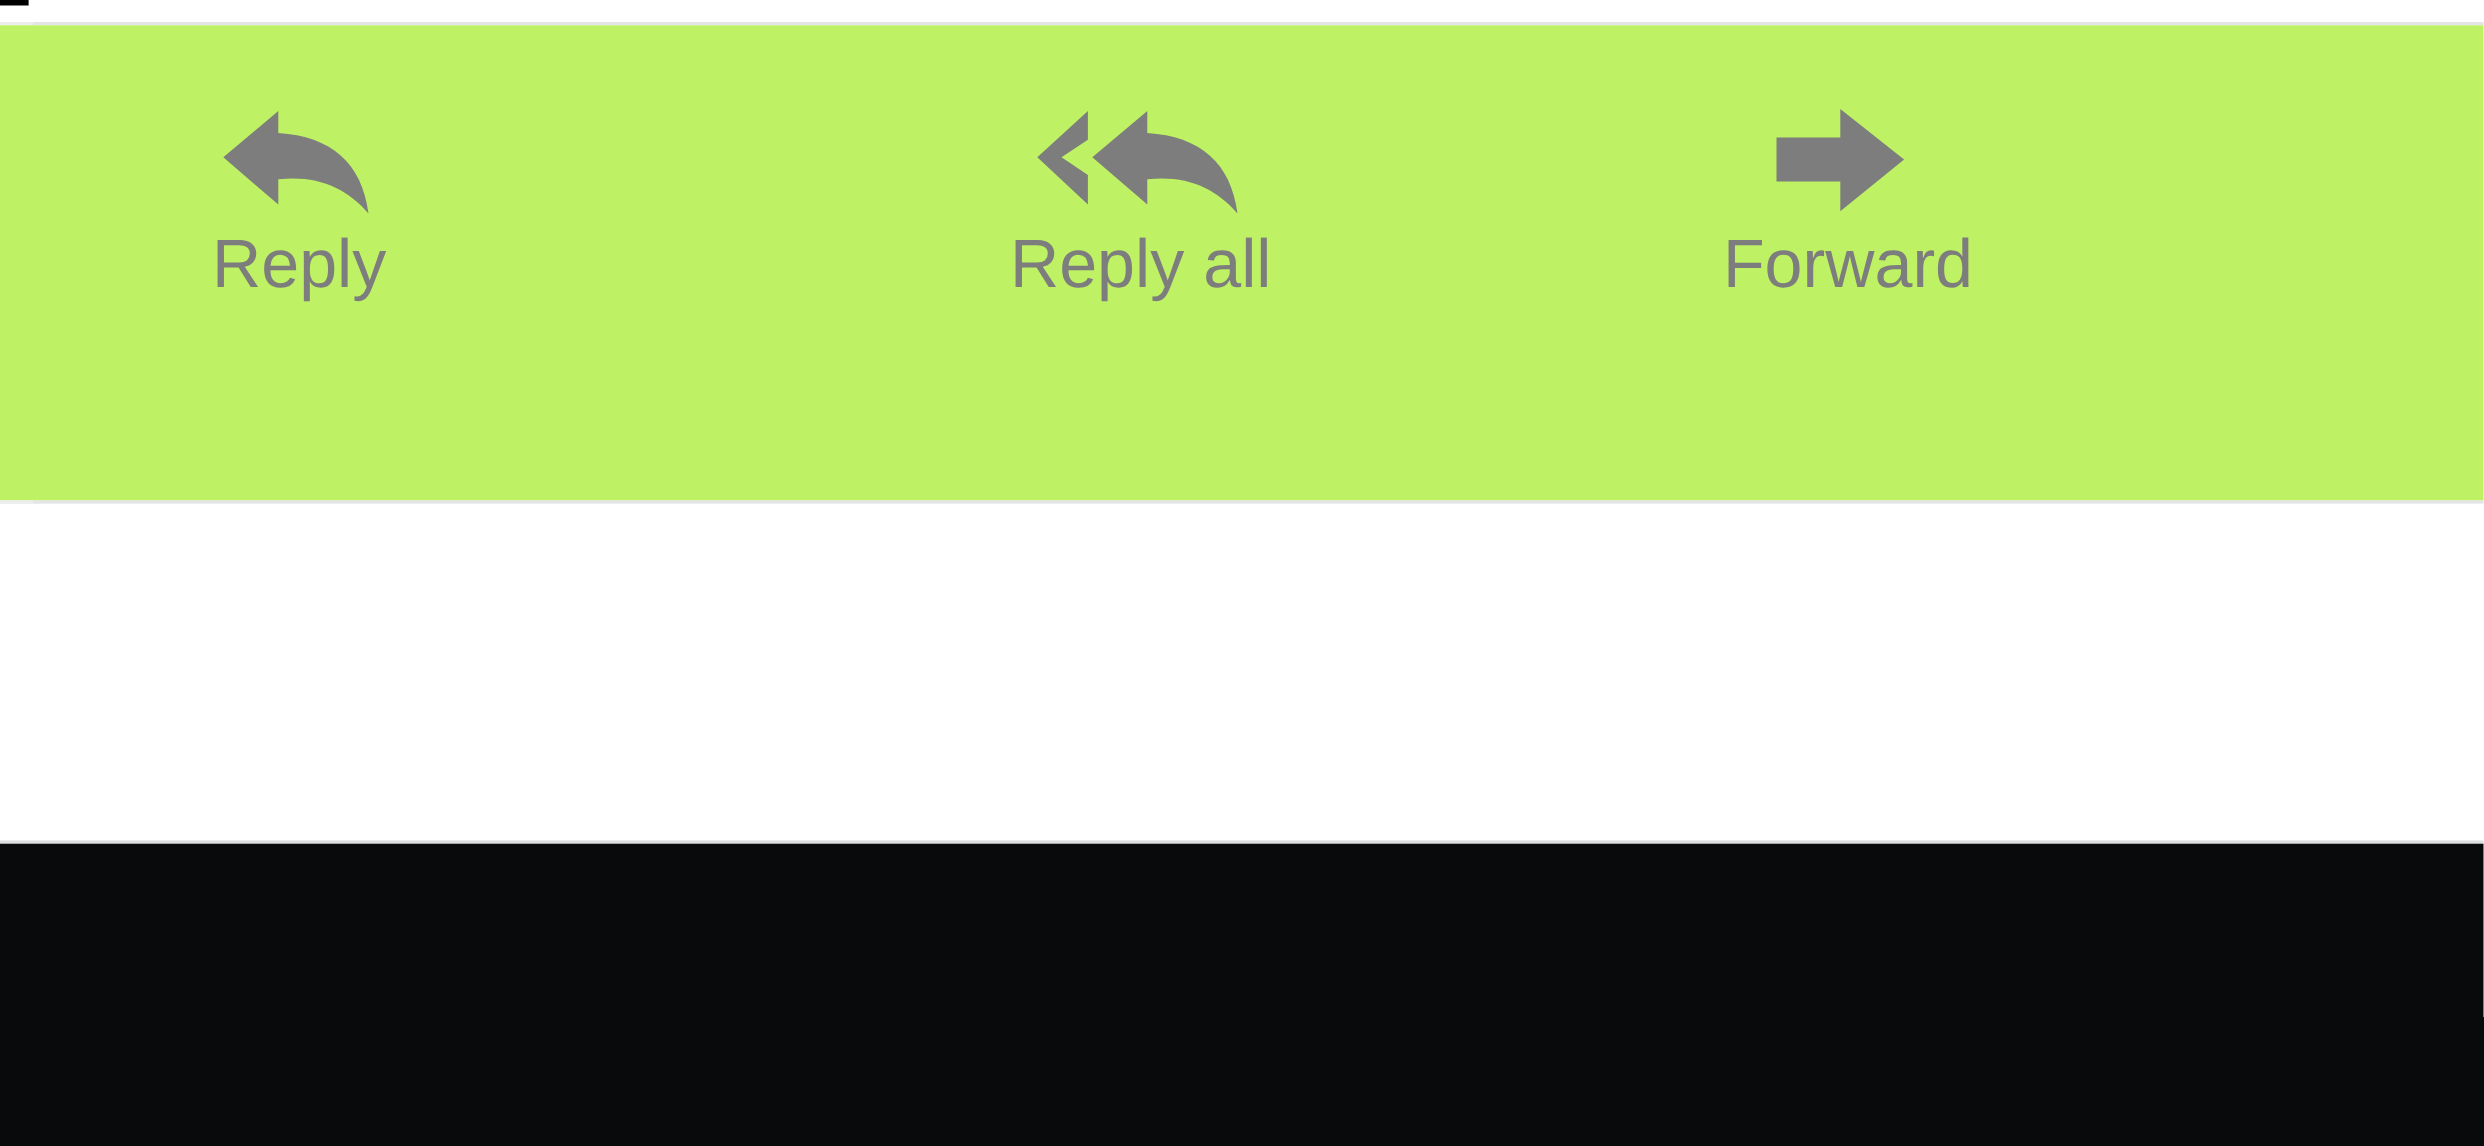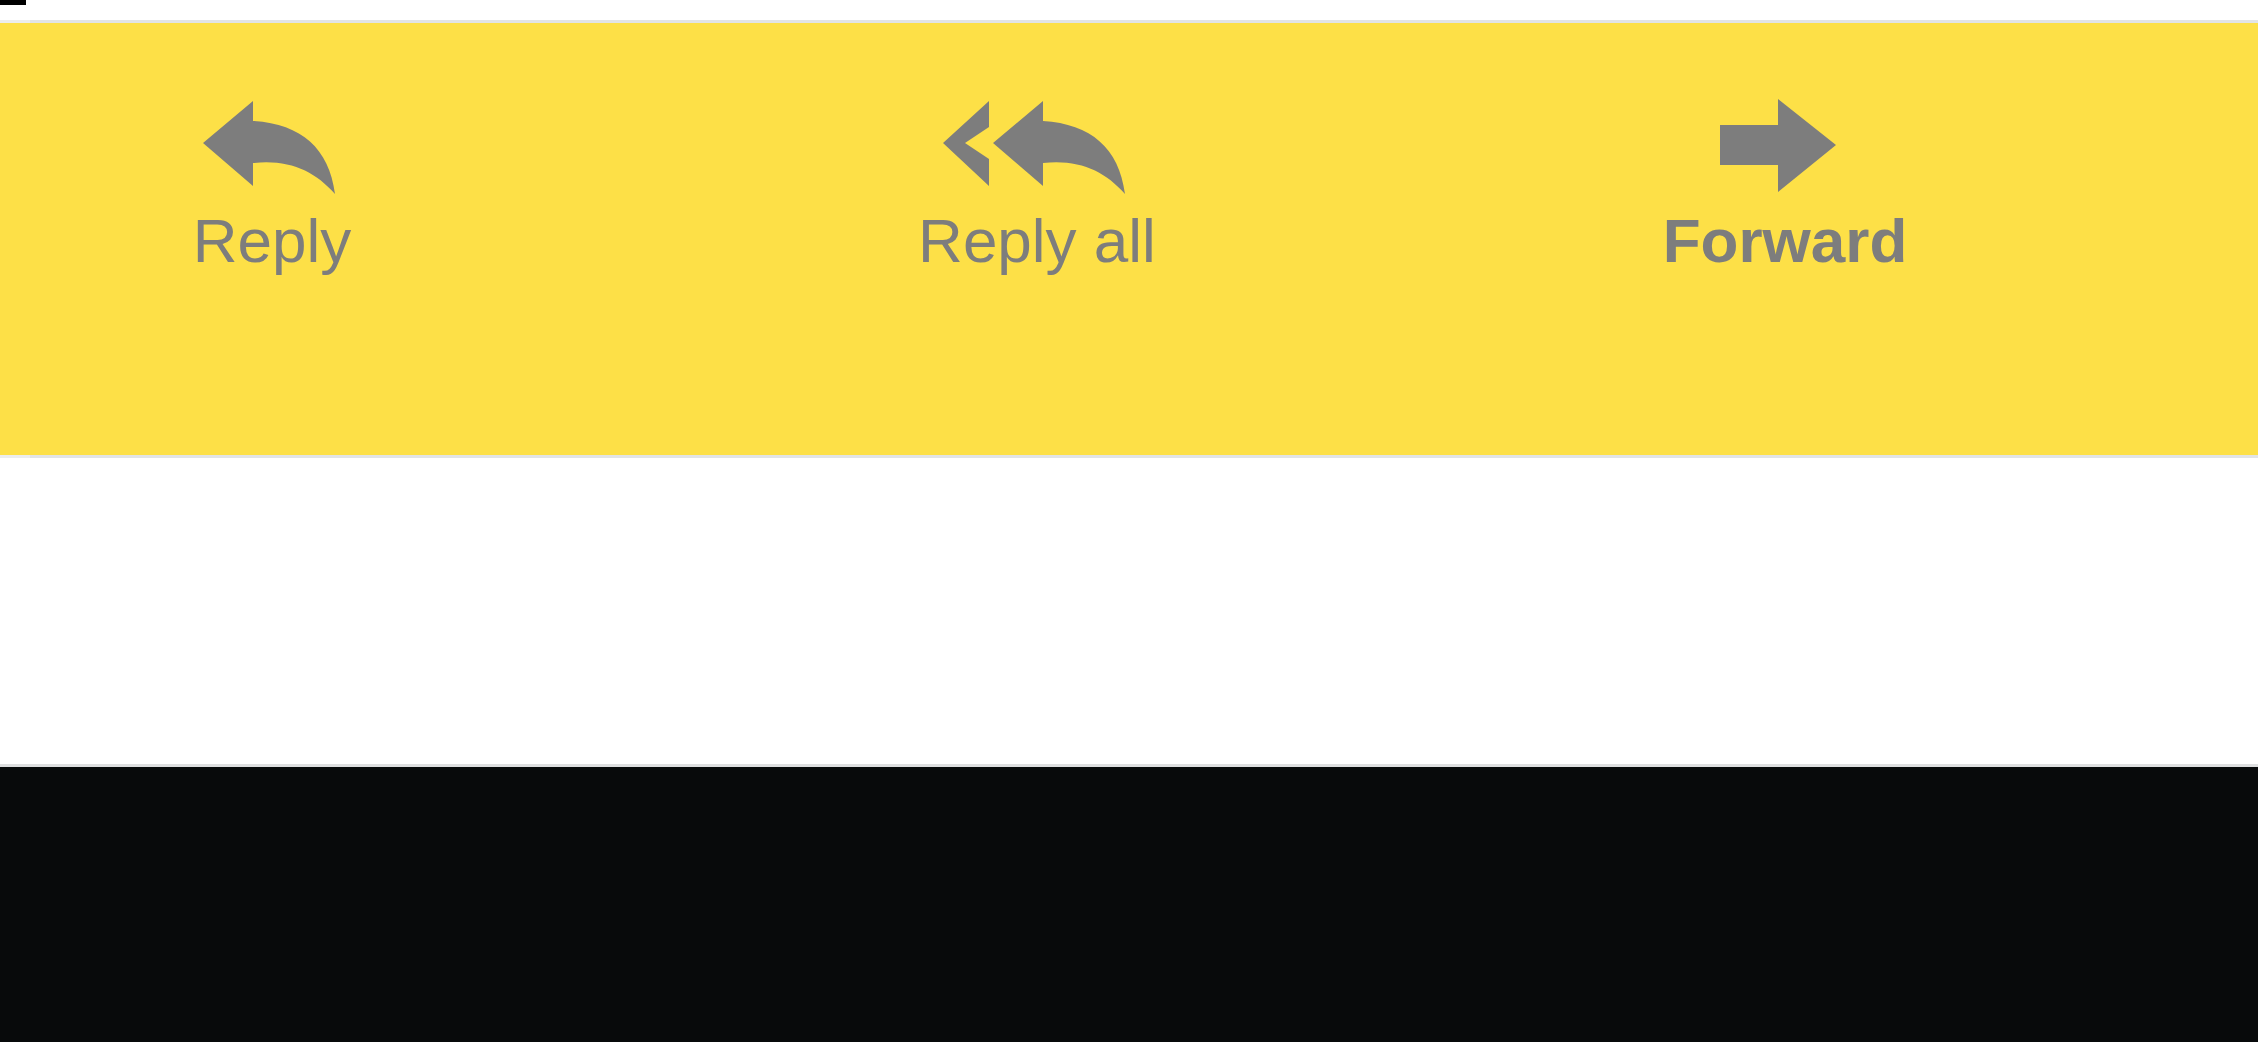--- a/index.html
+++ b/index.html
@@ -56,21 +56,21 @@
   
   .action-row {
     position: absolute;
     left: 0;
     top: 23px;
     width: 2258px;
     height: 432px;
     display: flex;
     align-items: center;
     justify-content: flex-start;
-    background: #fde047;
+    background: #bef264;
   }
   .action-btn {
     position: absolute;
     top: 70px;
     height: 230px;
     display: flex;
     flex-direction: column;
     align-items: center;
     justify-content: flex-start;
     cursor: pointer;
@@ -85,21 +85,21 @@
   .action-btn .label {
     margin-top: 12px;
     font-size: 62px;
     line-height: 1;
     color: #7d7d7d;
     font-family: "Liberation Sans", sans-serif;
     white-space: nowrap;
   }
   #btn-reply      { left: 148px;  width: 248px; }
   #btn-reply-all  { left: 892px;  width: 290px; }
-  #btn-forward    { left: 1640px; width: 290px; font-weight: bold; }
+  #btn-forward    { left: 1535px; width: 290px; }
 
   
   .addons-row {
     position: absolute;
     left: 0;
     top: 458px;
     width: 2258px;
     height: 306px;
     background: #ffffff;
   }

